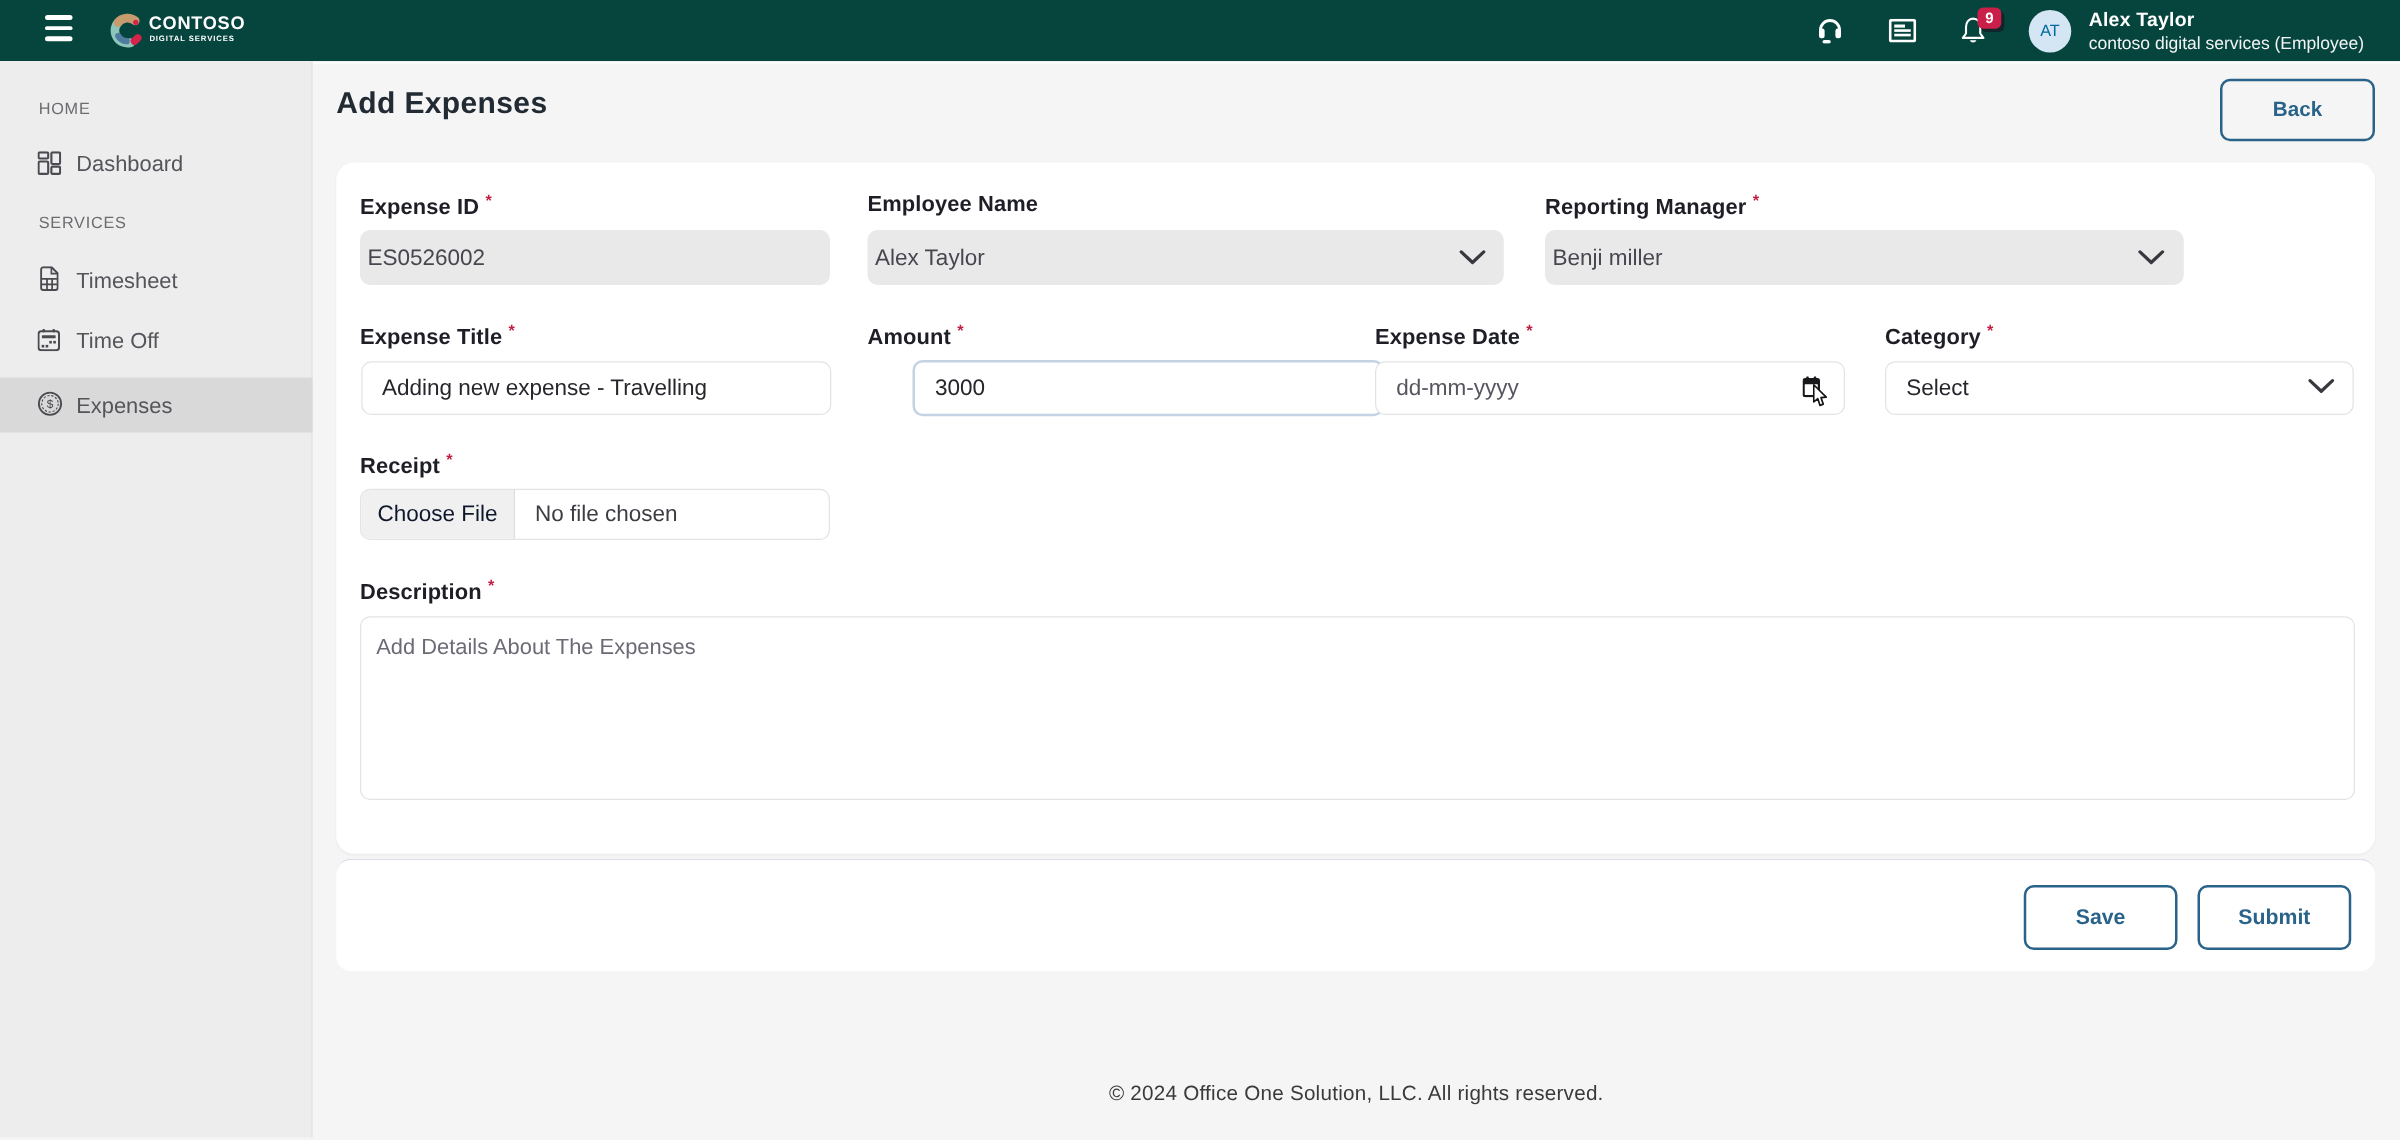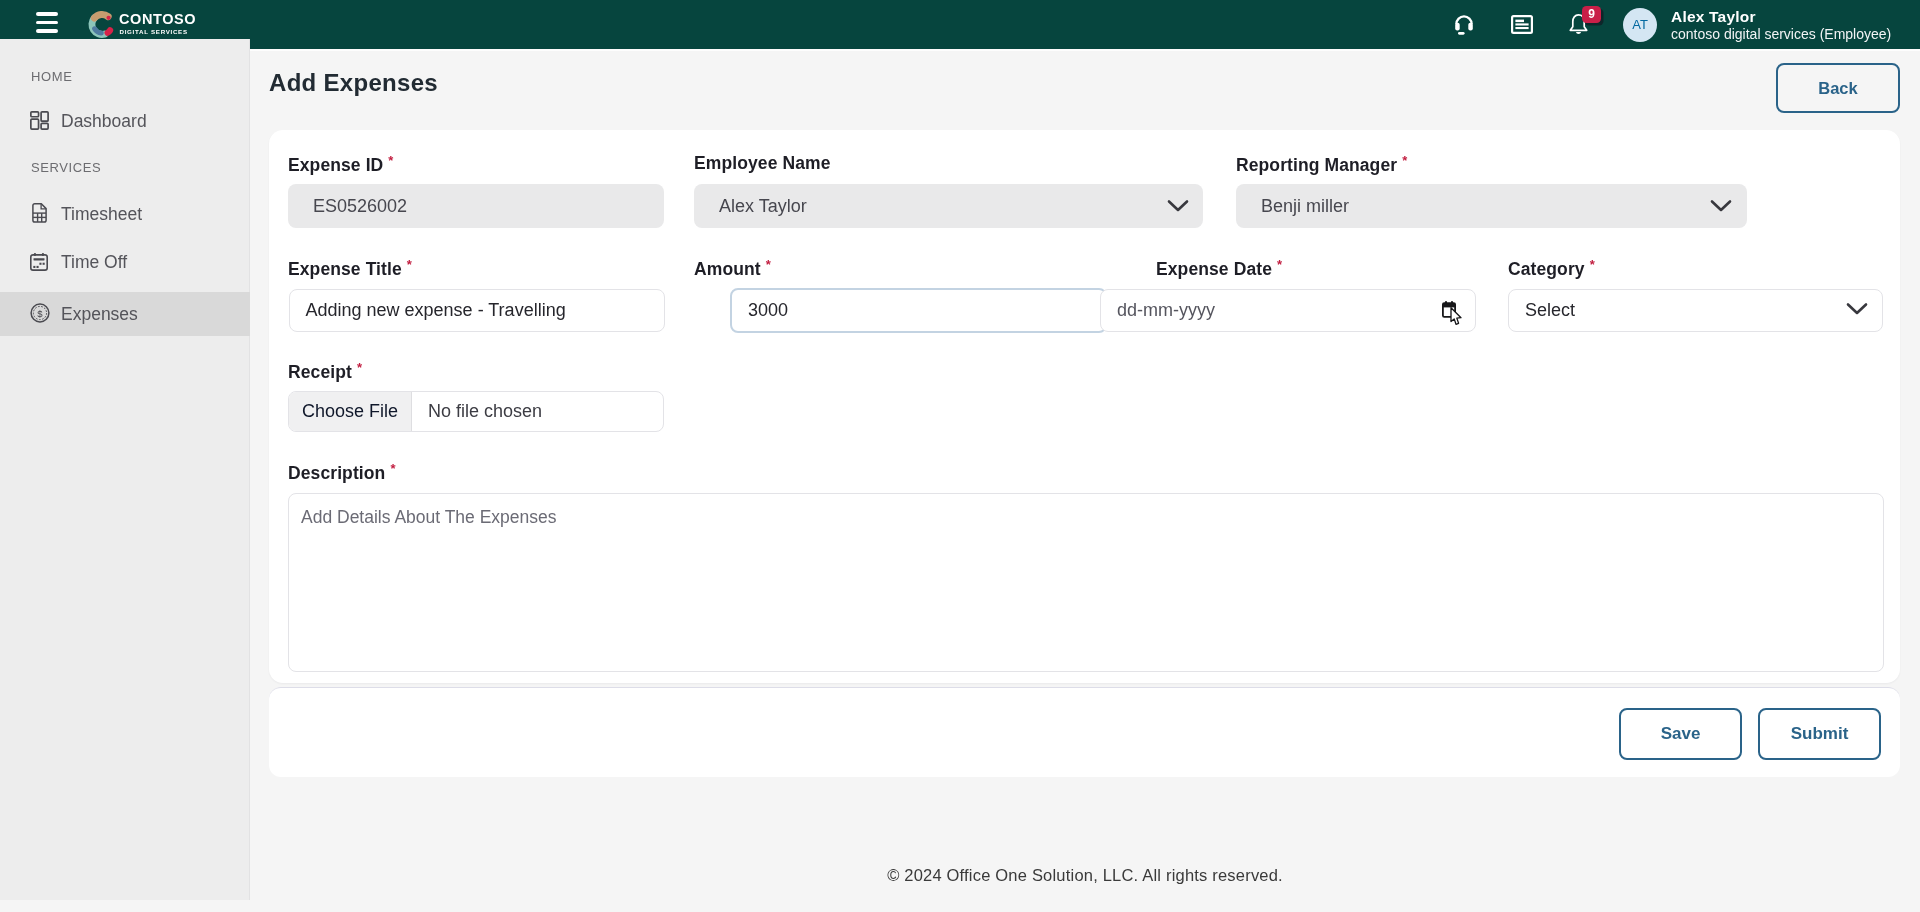--- a/index.html
+++ b/index.html
@@ -13,40 +13,40 @@
 #burger span { display:block; position:absolute; left:0; width:22px; height:3.6px; background:#fff; border-radius:2px; }
 #logoname { position:absolute; left:119px; top:11px; color:#fff; font-size:14.5px; font-weight:bold; letter-spacing:0.6px; }
 #logosub { position:absolute; left:119.5px; top:27.5px; color:#fff; font-size:6.2px; font-weight:bold; letter-spacing:0.7px; }
 .topicon { position:absolute; top:0; }
 #badge { position:absolute; left:1582px; top:5.5px; width:19px; height:17.5px; background:#c91f48; border-radius:4.5px; color:#fff; font-size:12px; font-weight:bold; text-align:center; line-height:17.5px; box-shadow:2.5px 2.5px 0 rgba(18,22,32,0.65); }
 #avatar { position:absolute; left:1623px; top:8px; width:34px; height:34px; border-radius:50%; background:#d4e6f3; color:#0369a1; font-size:13px; text-align:center; line-height:34px; font-weight:normal; }
 #uname { position:absolute; left:1671px; top:7.5px; color:#fff; font-size:15.5px; font-weight:bold; letter-spacing:0.2px; }
 #usub { position:absolute; left:1671px; top:25.5px; color:#f2f4f5; font-size:14px; }
 
 
-#sidebar { position:absolute; left:0; top:39px; width:250px; height:861px; background:#ededed; border-right:1px solid #e2e2e3; }
+#sidebar { position:absolute; left:0; top:49px; width:250px; height:861px; background:#ededed; border-right:1px solid #e2e2e3; }
 .sgroup { position:absolute; left:31px; color:#6c6c70; font-size:13px; letter-spacing:0.6px; }
 .sitem { position:absolute; left:61px; color:#54545a; font-size:17.5px; }
 #activerow { position:absolute; left:0; top:253px; width:250px; height:44px; background:#d9d9d9; }
 .sicon { position:absolute; left:30px; }
 
 
 #h1 { position:absolute; left:269px; top:69px; font-size:24px; font-weight:bold; color:#222b33; letter-spacing:0.3px; }
 .btn { position:absolute; border:2px solid #2a6389; border-radius:8px; background:transparent; color:#2a6389; text-align:center; font-weight:bold; font-family:"Liberation Sans", sans-serif; }
 #backbtn { left:1776px; top:63px; width:124px; height:50px; font-size:16.5px; line-height:46px; }
 #card { position:absolute; left:269px; top:130px; width:1631px; height:553px; background:#fff; border-radius:14px; box-shadow:0 1px 2px rgba(40,40,60,0.05); }
 #actionbar { position:absolute; left:269px; top:687px; width:1631px; height:90px; background:#fff; border-radius:12px; border-top:1px solid #dddde8; }
 #savebtn { left:1619px; top:708px; width:123px; height:52px; font-size:17px; line-height:48px; }
 #submitbtn { left:1758px; top:708px; width:123px; height:52px; font-size:17px; line-height:48px; }
 #footer { position:absolute; left:250px; top:866px; width:1670px; text-align:center; font-size:16.5px; color:#3a3a3a; letter-spacing:0.2px; }
 
 
 .lbl { position:absolute; font-size:17.5px; font-weight:bold; color:#1e1e26; letter-spacing:0.1px; }
 .lbl .star { color:#c21e40; font-size:13px; vertical-align:6px; margin-left:5px; font-weight:bold; }
-.fgray { position:absolute; height:44px; background:#e9e9ea; border-radius:8px; font-size:18px; color:#47474f; line-height:44px; padding-left:25px; }
+.fgray { position:absolute; height:44px; background:#e9e9ea; border-radius:8px; font-size:18px; color:#47474f; line-height:44px; padding-left:6px; }
 .fwhite { position:absolute; height:43.5px; background:#fff; border:1px solid #e3e3e7; border-radius:8px; font-size:18px; color:#26262c; line-height:41.5px; padding-left:16px; }
 .chev { position:absolute; }
 </style>
 </head>
 <body>
 
 <div id="topbar"></div>
 <div id="burger" style="position:absolute;left:36px;top:12px;">
   <span style="top:0;"></span>
     <span style="top:8.6px;"></span>
@@ -147,21 +147,21 @@
   <svg class="chev" style="left:1710px;top:199px;" width="22" height="14" viewBox="0 0 22 14">
       <polyline points="2,2.5 11,11 20,2.5" fill="none" stroke="#38383e" stroke-width="2.6" stroke-linecap="round" stroke-linejoin="round"></polyline>
     </svg>
 
   <div class="lbl" style="left:288px;top:257px;">Expense Title<span class="star">*</span></div>
   <div class="fwhite" style="left:288.5px;top:288.5px;width:376px;">Adding new expense - Travelling</div>
 
   <div class="lbl" style="left:694px;top:257px;">Amount<span class="star">*</span></div>
   <div class="fwhite" style="left:694px;top:288px;width:376.5px;height:44.5px;border:2px solid #c3d3e2;line-height:40.5px;margin-left:36px;">3000</div>
 
-  <div class="lbl" style="left:1156px;top:257px;">Expense Date<span class="star">*</span></div>
+  <div class="lbl" style="left:1100px;top:257px;">Expense Date<span class="star">*</span></div>
   <div class="fwhite" style="left:1100px;top:288.5px;width:376px;color:#55555e;">dd-mm-yyyy</div>
   <svg class="chev" style="left:1442px;top:301px;" width="14" height="17" viewBox="0 0 14 17">
     <rect x="0.9" y="2.2" width="12.2" height="13.6" rx="1.3" fill="none" stroke="#18181a" stroke-width="1.8"></rect>
     <rect x="0.9" y="2.2" width="12.2" height="4.2" fill="#18181a"></rect>
     <rect x="3" y="0" width="2" height="3" rx="0.9" fill="#18181a"></rect>
     <rect x="9" y="0" width="2" height="3" rx="0.9" fill="#18181a"></rect>
   </svg>
   <svg class="chev" style="left:1449.5px;top:306.5px;" width="13" height="21" viewBox="0 0 13 21">
     <path d="M1 0.8 L1 14.6 L4.2 11.9 L6 17.3 L8.6 16.3 L6.8 11.1 L11 10.7 Z" fill="#fff" stroke="#151517" stroke-width="1.3" stroke-linejoin="round"></path>
   </svg>
@@ -172,18 +172,18 @@
       <polyline points="2,2.5 11,11 20,2.5" fill="none" stroke="#38383e" stroke-width="2.6" stroke-linecap="round" stroke-linejoin="round"></polyline>
     </svg>
 
   <div class="lbl" style="left:288px;top:360px;">Receipt<span class="star">*</span></div>
   <div class="fwhite" style="left:288px;top:390.5px;width:376px;height:41.5px;padding-left:0;line-height:39.5px;overflow:hidden;">
     <div style="position:absolute;left:0;top:0;width:123px;height:39.5px;background:#f0f0f1;border-right:1px solid #dedee1;color:#0f172a;text-align:center;">Choose File</div>
     <div style="position:absolute;left:139px;top:0;color:#3c3c43;">No file chosen</div>
   </div>
 
   <div class="lbl" style="left:288px;top:461px;">Description<span class="star">*</span></div>
-  <div class="fwhite" style="left:288px;top:493px;width:1596px;height:179px;line-height:normal;padding:13px 12px;color:#6b6b75;font-size:17.5px;">Add Details About The Expenses</div>
+  <div class="fwhite" style="left:288px;top:493px;width:1596px;height:147px;line-height:normal;padding:13px 12px;color:#6b6b75;font-size:17.5px;">Add Details About The Expenses</div>
 </div>
 <div id="actionbar"></div>
 <div id="savebtn" class="btn">Save</div>
 <div id="submitbtn" class="btn">Submit</div>
 <div id="footer">© 2024 Office One Solution, LLC. All rights reserved.</div>
 
 </body></html>

